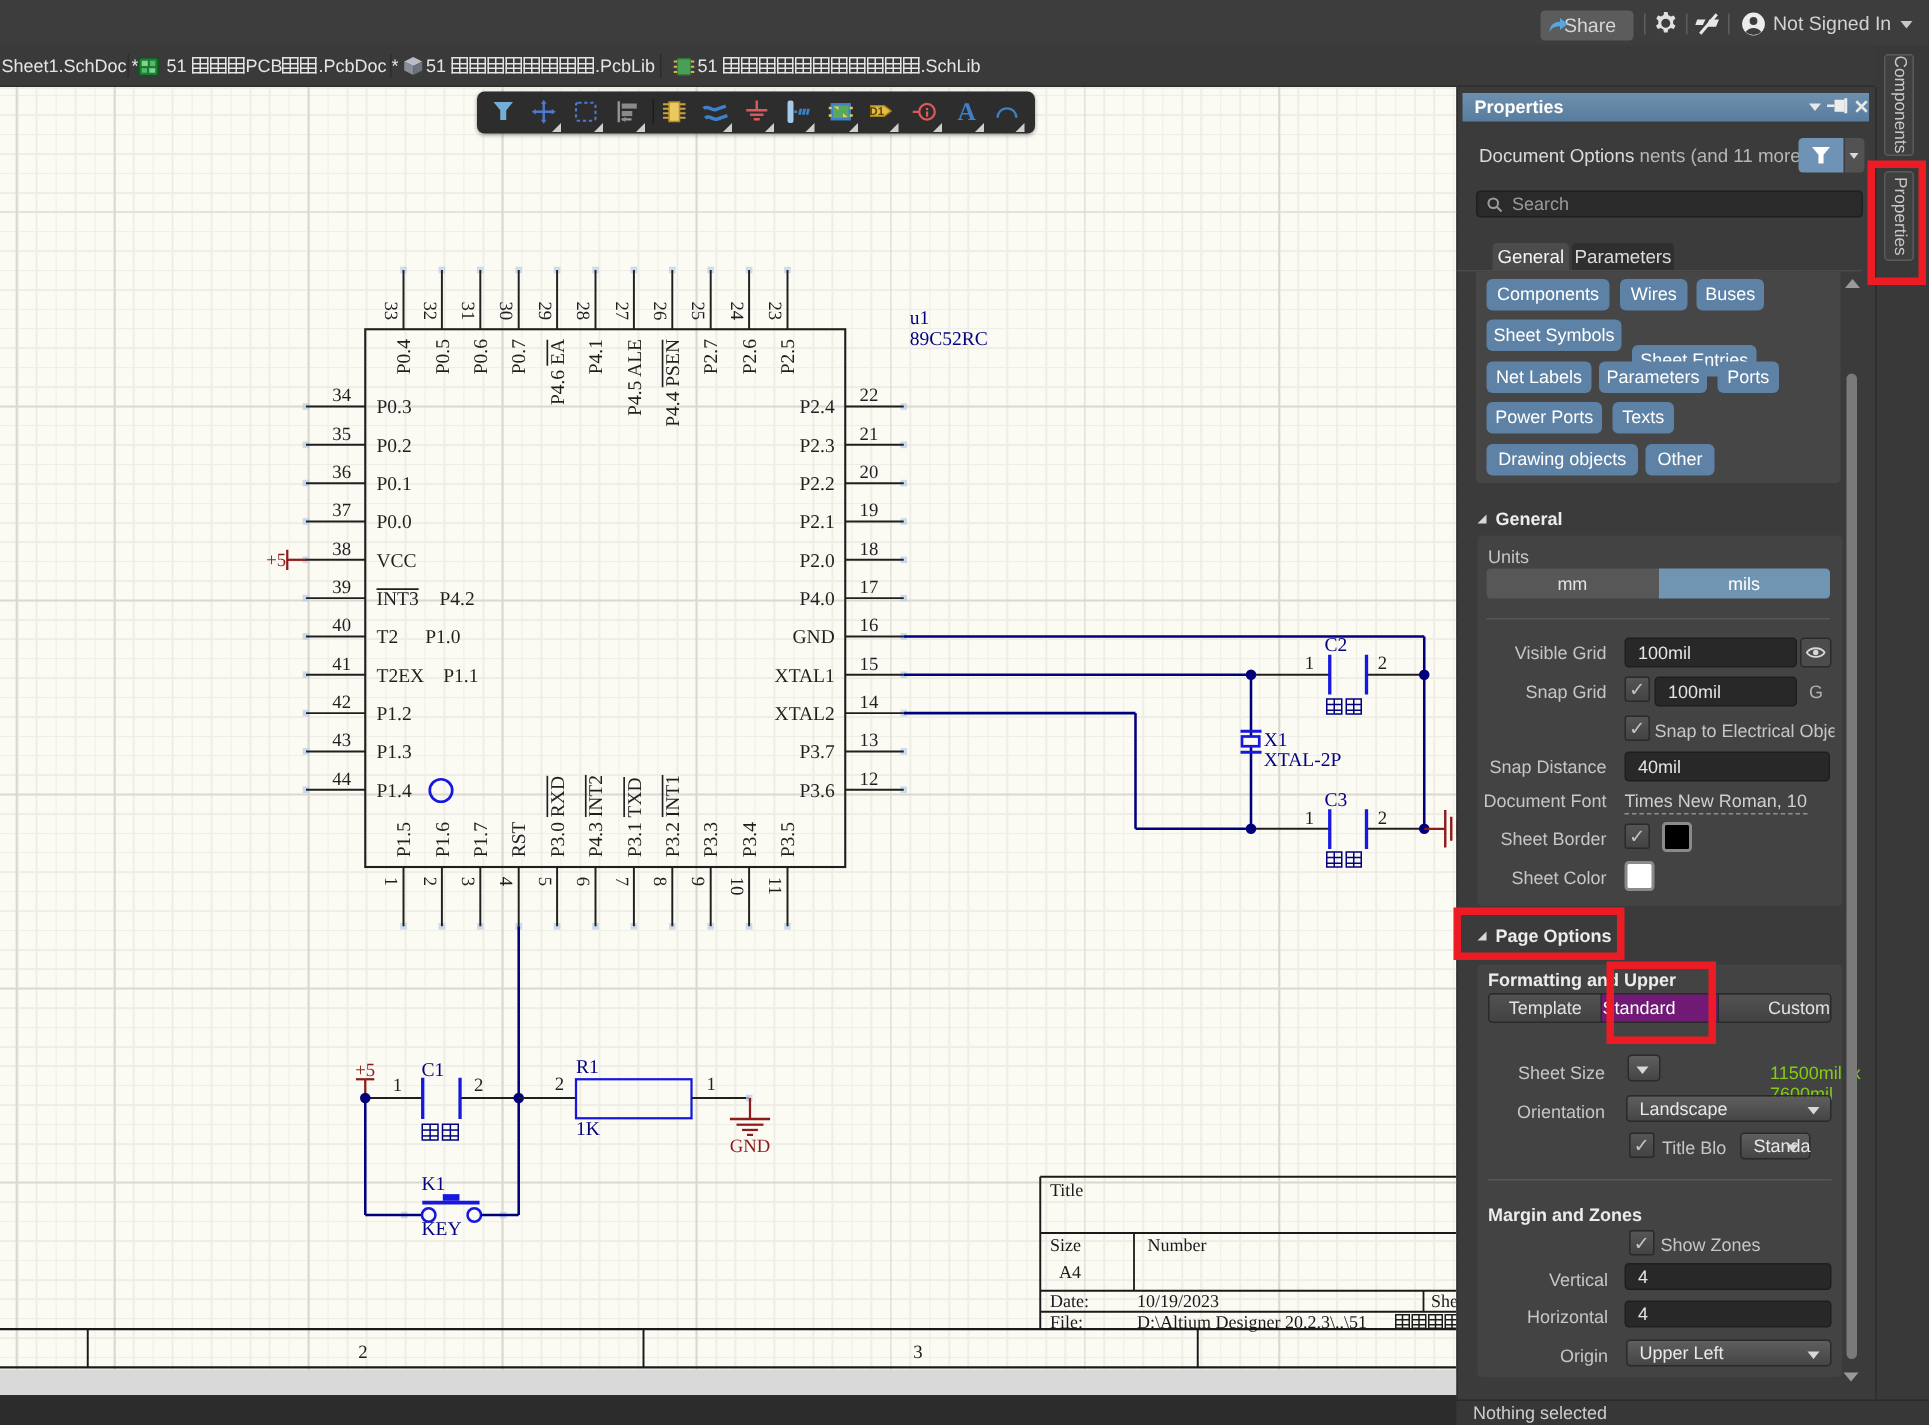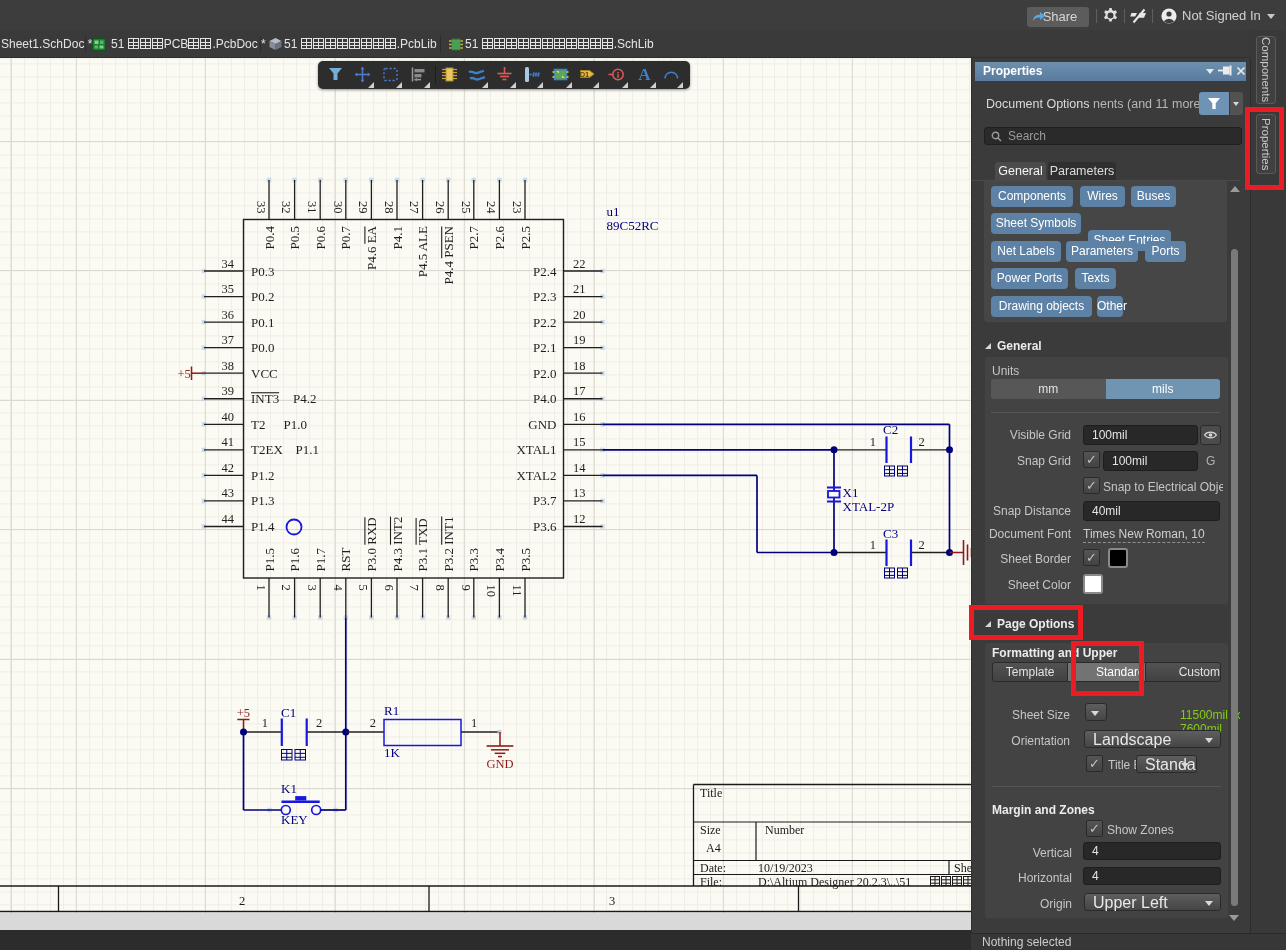--- a/index.html
+++ b/index.html
@@ -9,21 +9,21 @@
   linear-gradient(currentColor,currentColor) 0 100%/100% 1px no-repeat,
   linear-gradient(currentColor,currentColor) 0 0/1px 100% no-repeat,
   linear-gradient(currentColor,currentColor) 100% 0/1px 100% no-repeat,
   linear-gradient(currentColor,currentColor) 0 38%/100% 1px no-repeat,
   linear-gradient(currentColor,currentColor) 0 72%/100% 1px no-repeat,
   linear-gradient(currentColor,currentColor) 50% 0/1px 100% no-repeat}
 .lbl{position:absolute;color:#c6c6c6;font-size:12px;text-align:right}
 .inp{position:absolute;background:#282828;border:1px solid #1e1e1e;border-radius:3px;color:#e4e4e4;
  font-size:12px;line-height:18px;padding-left:8px}
 .dd{position:absolute;background:linear-gradient(#5e5e5e,#454545);border:1px solid #2a2a2a;border-radius:3px;
- color:#e8e8e8;font-size:16px;line-height:17px;padding-left:8px}
+ color:#e8e8e8;font-size:12px;line-height:17px;padding-left:8px}
 .dd::after{content:"";position:absolute;right:7px;top:7px;border-left:4px solid transparent;
  border-right:4px solid transparent;border-top:5px solid #d8d8d8}
 .cb{position:absolute;width:17px;height:17px;background:linear-gradient(#555,#434343);border:1px solid #2a2a2a;
  border-radius:2px;color:#c2c2c2;font-size:13px;line-height:15px;text-align:center}
 .btn{position:absolute;background:#5d82a6;border-radius:4px;color:#fff;font-size:12px;
  line-height:21px;text-align:center;height:21px}
 .sechdr{position:absolute;color:#ececec;font-size:12px;font-weight:bold}
 .sechdr::before{content:"";display:inline-block;margin-right:6px;vertical-align:1px;
  border-bottom:6px solid #d8d8d8;border-left:6px solid transparent}
 .redbox{position:absolute;border:5px solid #ed1c24;background:transparent;z-index:50}
@@ -608,21 +608,21 @@
 <div class="btn" style="left:1080px;top:185.5px;width:45px">Wires</div>
 <div class="btn" style="left:1131px;top:185.5px;width:45px">Buses</div>
 <div class="btn" style="left:991px;top:213px;width:90px">Sheet Symbols</div>
 <div class="btn" style="left:1088px;top:230px;width:83px">Sheet Entries</div>
 <div class="btn" style="left:991px;top:240.5px;width:70px">Net Labels</div>
 <div class="btn" style="left:1066px;top:240.5px;width:72px">Parameters</div>
 <div class="btn" style="left:1145px;top:240.5px;width:41px">Ports</div>
 <div class="btn" style="left:991px;top:268px;width:77px">Power Ports</div>
 <div class="btn" style="left:1075px;top:268px;width:41px">Texts</div>
 <div class="btn" style="left:991px;top:295.5px;width:101px">Drawing objects</div>
-<div class="btn" style="left:1097px;top:295.5px;width:26px">Other</div>
+<div class="btn" style="left:1097px;top:295.5px;width:46px">Other</div>
 
 <div class="sechdr" style="left:985px;top:339px">General</div>
 <div class="abs" style="left:985px;top:357px;width:243px;height:247px;background:#434343;border-radius:3px"></div>
 <div class="abs" style="left:992px;top:364px;color:#c6c6c6;font-size:12px">Units</div>
 <div class="abs" style="left:991px;top:379px;width:114.5px;height:20px;background:#575757;border-radius:3px 0 0 3px;
  color:#e2e2e2;font-size:12px;line-height:20px;text-align:center">mm</div>
 <div class="abs" style="left:1105.5px;top:379px;width:114.5px;height:20px;background:#7095b3;border-radius:0 3px 3px 0;
  color:#fff;font-size:12px;line-height:20px;text-align:center">mils</div>
 <div class="abs" style="left:991px;top:412px;width:229px;height:1px;background:#575757"></div>
 
@@ -647,33 +647,33 @@
 <div class="cb" style="left:1083px;top:549px">✓</div>
 <div class="abs" style="left:1108px;top:548px;width:20px;height:20px;background:#000;border:2px solid #8a8a8a;border-radius:3px"></div>
 <div class="lbl" style="left:960px;top:578px;width:111px">Sheet Color</div>
 <div class="abs" style="left:1083px;top:574px;width:20px;height:20px;background:#fff;border:2px solid #8a8a8a;border-radius:3px"></div>
 
 <div class="sechdr" style="left:985px;top:617px">Page Options</div>
 <div class="abs" style="left:985px;top:643px;width:243px;height:275px;background:#434343;border-radius:3px"></div>
 <div class="abs" style="left:992px;top:646px;color:#ececec;font-size:12px;font-weight:bold">Formatting and Upper</div>
 <div class="abs" style="left:992px;top:662px;width:76.3px;height:20px;background:linear-gradient(#525252,#424242);border:1px solid #2a2a2a;
  border-radius:3px 0 0 3px;color:#e2e2e2;font-size:12px;line-height:19px;text-align:center">Template</div>
-<div class="abs" style="left:1068.3px;top:662px;width:76.3px;height:20px;background:#737373;border-top:1px solid #2a2a2a;border-bottom:1px solid #2a2a2a;
- color:#fff;font-size:12px;line-height:19px;text-align:right">Standard</div>
+<div class="abs" style="left:1068.3px;top:662px;width:76.3px;height:20px;background:#701a75;border-top:1px solid #2a2a2a;border-bottom:1px solid #2a2a2a;
+ color:#fff;font-size:12px;line-height:19px;text-align:left">Standard</div>
 <div class="abs" style="left:1144.6px;top:662px;width:76.4px;height:20px;background:linear-gradient(#525252,#424242);border:1px solid #2a2a2a;
  border-radius:0 3px 3px 0;color:#e2e2e2;font-size:12px;line-height:19px;text-align:right">Custom</div>
 
 <div class="lbl" style="left:960px;top:708px;width:110px">Sheet Size</div>
 <div class="dd" style="left:1085px;top:703px;width:22px;height:18px"></div>
 <div class="abs" style="left:1180px;top:708px;color:#84cc16;font-size:12px">11500mil&nbsp; x&nbsp; 7600mil</div>
 <div class="lbl" style="left:960px;top:734px;width:110px">Orientation</div>
 <div class="dd" style="left:1084px;top:730px;width:137px;height:18px">Landscape</div>
 <div class="cb" style="left:1086px;top:755px">✓</div>
 <div class="abs" style="left:1108px;top:758px;color:#c6c6c6;font-size:12px">Title Blo</div>
-<div class="dd" style="left:1136px;top:755px;width:61px;height:18px">Standa</div>
+<div class="dd" style="left:1160px;top:755px;width:47px;height:18px">Standa</div>
 <div class="abs" style="left:992px;top:786px;width:229px;height:1px;background:#565656"></div>
 <div class="abs" style="left:992px;top:803px;color:#ececec;font-size:12px;font-weight:bold">Margin and Zones</div>
 <div class="cb" style="left:1086px;top:820px">✓</div>
 <div class="abs" style="left:1107px;top:823px;color:#c6c6c6;font-size:12px">Show Zones</div>
 <div class="lbl" style="left:962px;top:846px;width:110px">Vertical</div>
 <div class="inp" style="left:1083px;top:842px;width:138px;height:18px;line-height:16px">4</div>
 <div class="lbl" style="left:962px;top:871px;width:110px">Horizontal</div>
 <div class="inp" style="left:1083px;top:867px;width:138px;height:18px;line-height:16px">4</div>
 <div class="lbl" style="left:962px;top:897px;width:110px">Origin</div>
 <div class="dd" style="left:1084px;top:893px;width:137px;height:18px">Upper Left</div>

